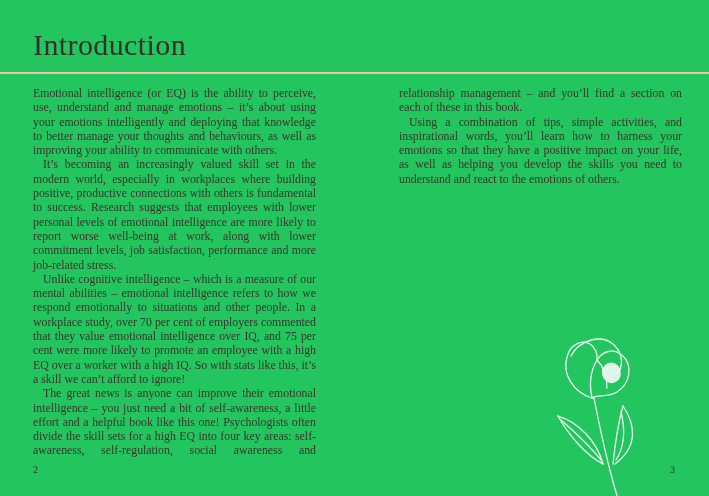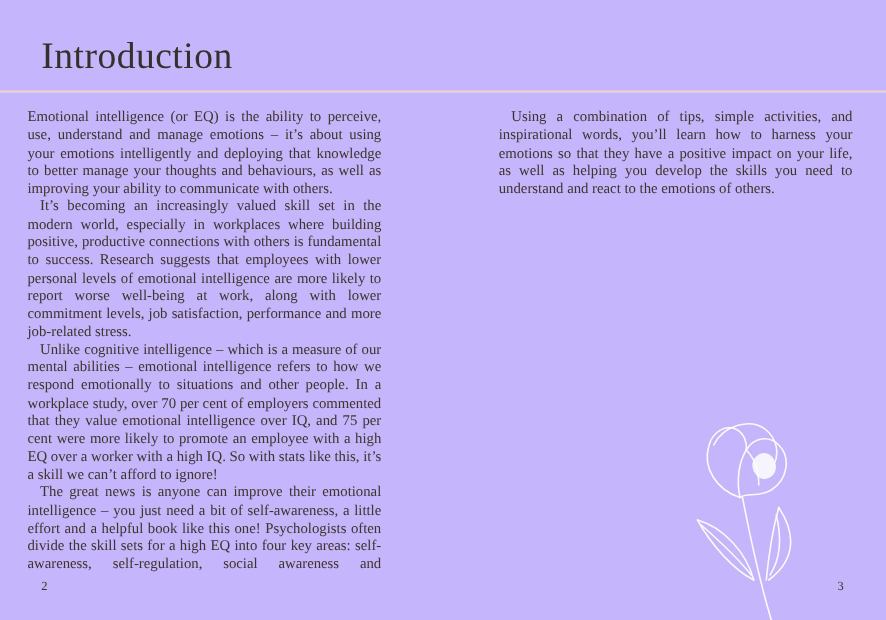--- a/index.html
+++ b/index.html
@@ -3,21 +3,21 @@
 <meta charset="utf-8">
 <style>
   html, body {
     margin: 0;
     padding: 0;
   }
   .spread {
     position: relative;
     width: 709px;
     height: 496px;
-    background: #c4b5fd;
+    background: #22c55e;
     overflow: hidden;
     font-family: "Liberation Serif", serif;
     color: #3c342d;
   }
   .page-title {
     position: absolute;
     left: 33px;
     top: 28px;
     font-size: 30px;
     font-weight: 500;
@@ -38,21 +38,21 @@
   }
   .text-column {
     position: absolute;
     top: 86px;
     width: 283px;
     font-size: 11.8px;
     line-height: 14.3px;
     text-align: justify;
     hyphens: none;
   }
-  .col-left  { left: 22px; }
+  .col-left  { left: 33px; }
   .col-right { left: 399px; }
   .text-column p {
     margin: 0;
     padding: 0;
   }
   .indent { text-indent: 10px; }
   .continues { text-align-last: justify; }
   .page-number {
     position: absolute;
     font-size: 10px;
@@ -89,20 +89,21 @@
   <hr class="title-divider">
 
   <div class="text-column col-left">
     <p>Emotional intelligence (or EQ) is the ability to perceive, use, understand and manage emotions – it’s about using your emotions intelligently and deploying that knowledge to better manage your thoughts and behaviours, as well as improving your ability to communicate with others.</p>
     <p class="indent">It’s becoming an increasingly valued skill set in the modern world, especially in workplaces where building positive, productive connections with others is fundamental to success. Research suggests that employees with lower personal levels of emotional intelligence are more likely to report worse well-being at work, along with lower commitment levels, job satisfaction, performance and more job-related stress.</p>
     <p class="indent">Unlike cognitive intelligence – which is a measure of our mental abilities – emotional intelligence refers to how we respond emotionally to situations and other people. In a workplace study, over 70 per cent of employers commented that they value emotional intelligence over IQ, and 75 per cent were more likely to promote an employee with a high EQ over a worker with a high IQ. So with stats like this, it’s a skill we can’t afford to ignore!</p>
     <p class="indent continues">The great news is anyone can improve their emotional intelligence – you just need a bit of self-awareness, a little effort and a helpful book like this one! Psychologists often divide the skill sets for a high EQ into four key areas: self-awareness, self-regulation, social awareness and</p>
   </div>
 
   <div class="text-column col-right">
+    <p>relationship management – and you’ll find a section on each of these in this book.</p>
     <p class="indent">Using a combination of tips, simple activities, and inspirational words, you’ll learn how to harness your emotions so that they have a positive impact on your life, as well as helping you develop the skills you need to understand and react to the emotions of others.</p>
   </div>
 
   <svg class="flower" viewBox="0 0 110 164" aria-hidden="true">
 
     <path d="M 47,66 C 28,60 17,42 22,25 C 25,13 36,7 45,12 C 50,15 53,22 52,28"></path>
     <path d="M 26,24 C 34,8 56,2 68,12 C 76,19 79,30 74,40"></path>
     <path d="M 52,28 C 58,18 70,16 78,24 C 88,34 85,52 72,60 C 62,66 52,62 47,66"></path>
     <path d="M 47,66 C 44,52 46,38 52,28"></path>
     <path d="M 52,28 C 58,34 62,44 62,56"></path>

